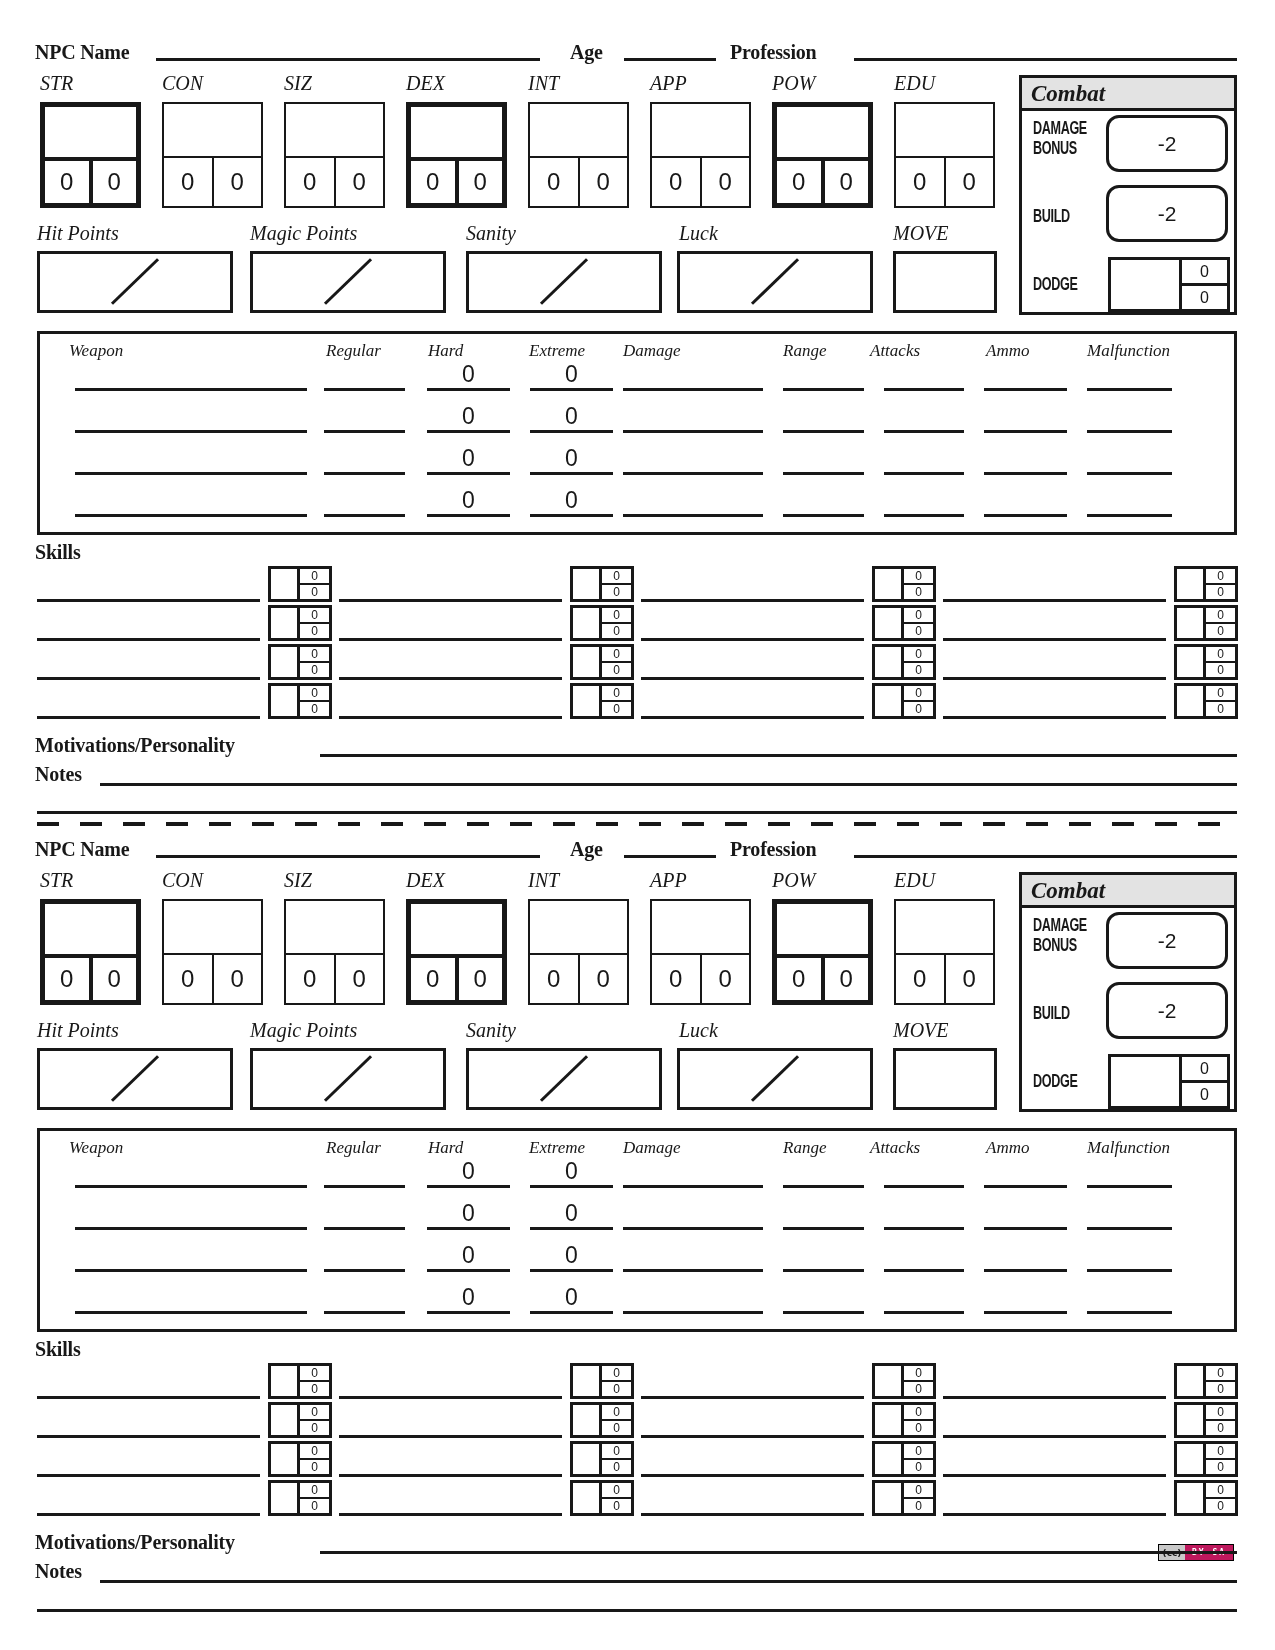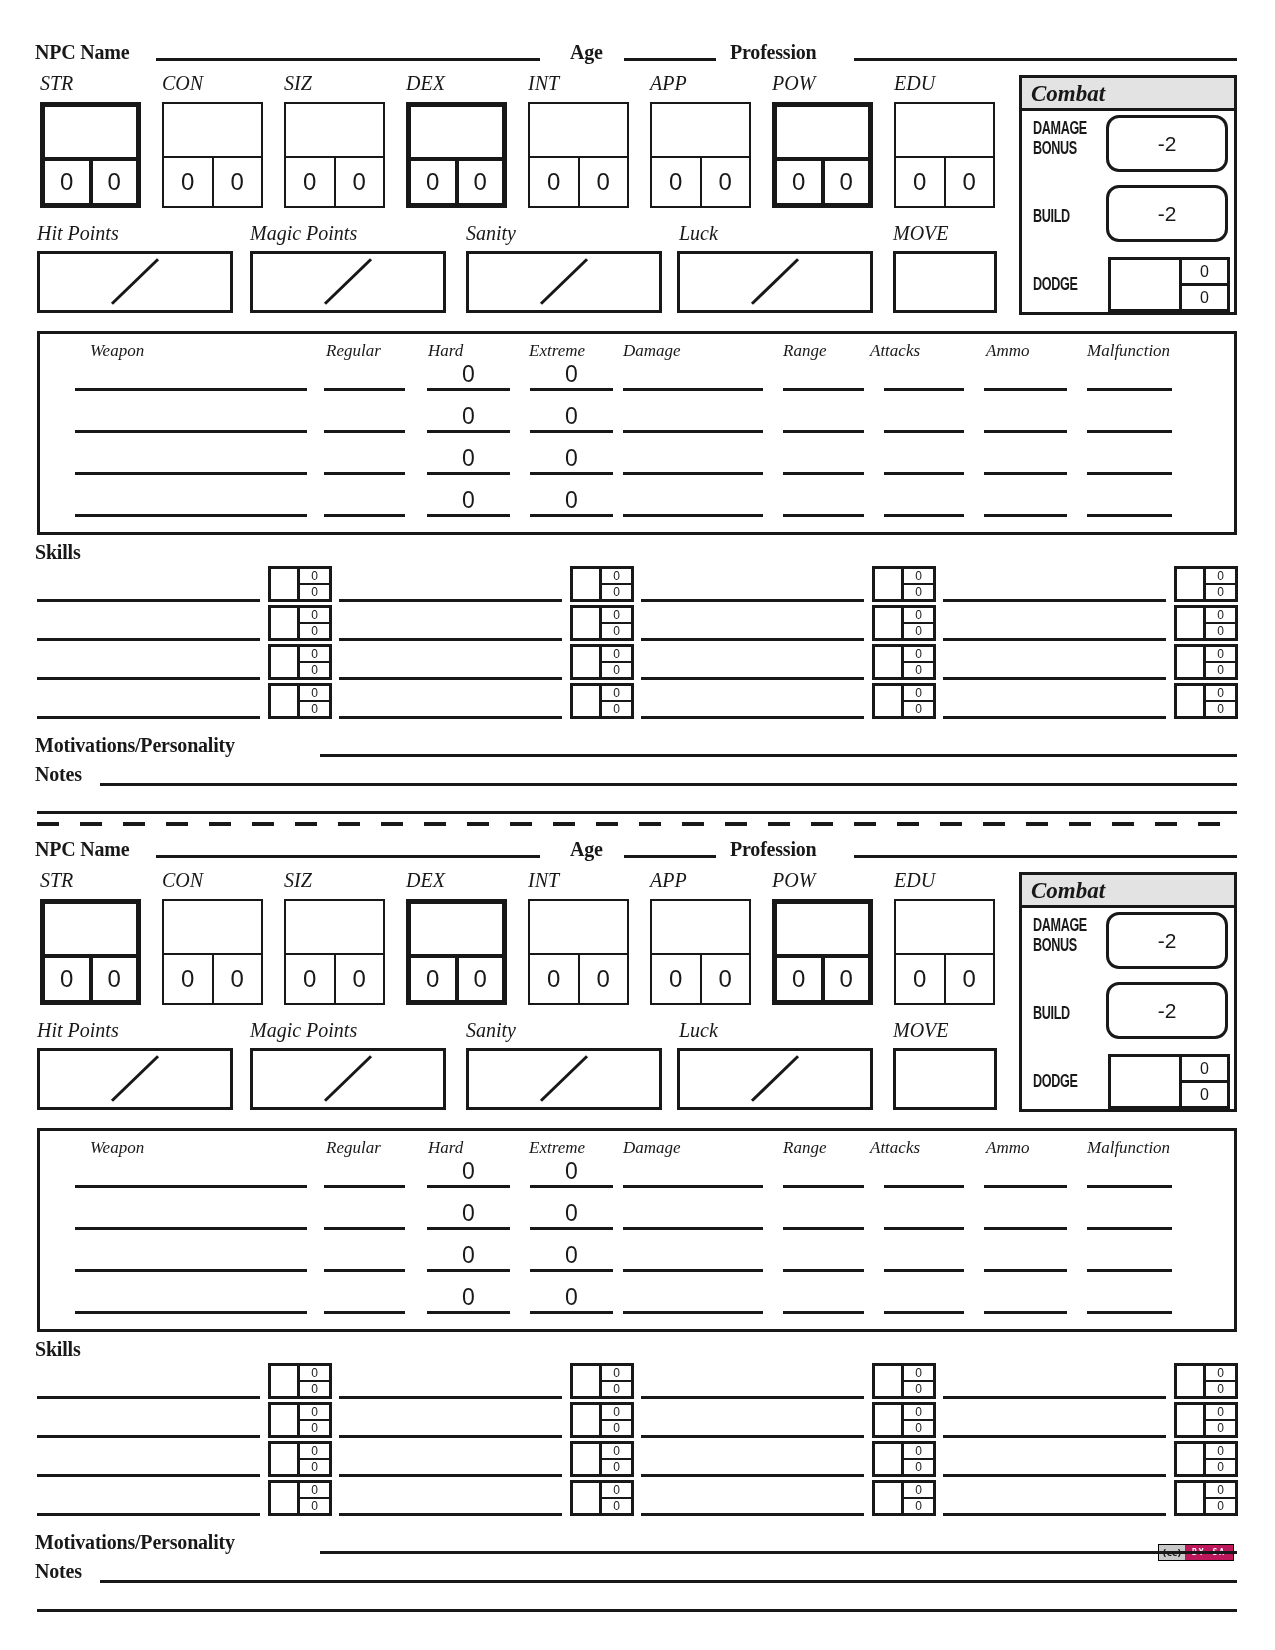--- a/index.html
+++ b/index.html
@@ -42,21 +42,21 @@
   .dodge-box{position:absolute;left:86px;top:179px;width:122px;height:55px;box-sizing:border-box;
              border:3px solid #181818;display:flex;}
   .dodge-main{width:68px;border-right:3px solid #181818;}
   .dodge-col{flex:1;display:flex;flex-direction:column;font:16px "Liberation Sans",sans-serif;}
   .dodge-col div{flex:1;display:flex;align-items:center;justify-content:center;}
   .dodge-col div:first-child{border-bottom:3px solid #181818;}
   
   .wtable{position:absolute;left:37px;top:331px;width:1200px;height:204px;box-sizing:border-box;
           border:3px solid #181818;}
   .whead{position:absolute;top:341px;font:italic 17px "Liberation Serif",serif;white-space:nowrap;}
-  .wh-0{left:90px}.wh-1{left:326px}.wh-2{left:428px}.wh-3{left:529px}.wh-4{left:623px}
+  .wh-0{left:69px}.wh-1{left:326px}.wh-2{left:428px}.wh-3{left:529px}.wh-4{left:623px}
   .wh-5{left:783px}.wh-6{left:870px}.wh-7{left:986px}.wh-8{left:1087px}
   .wrow{position:absolute;left:0;width:100%;height:0;}
   .wl{position:absolute;top:0;height:3px;background:#181818;}
   .c0{left:75px;width:232px}.c1{left:324px;width:81px}.c2{left:427px;width:83px}.c3{left:530px;width:83px}
   .c4{left:623px;width:140px}.c5{left:783px;width:81px}.c6{left:884px;width:80px}
   .c7{left:984px;width:83px}.c8{left:1087px;width:85px}
   .wzero{position:absolute;top:-27px;text-align:center;font:23px "Liberation Sans",sans-serif;}
   .z2{left:427px;width:83px}.z3{left:530px;width:83px}
   
   .skcell{position:absolute;width:295px;height:36px;}

